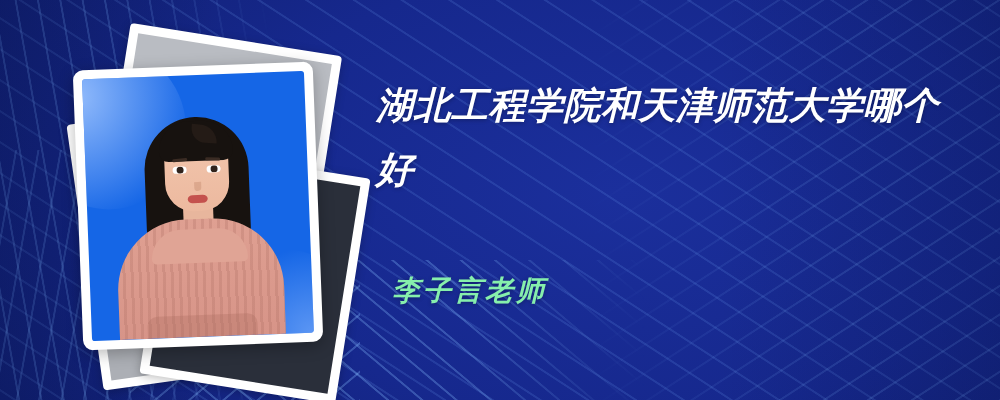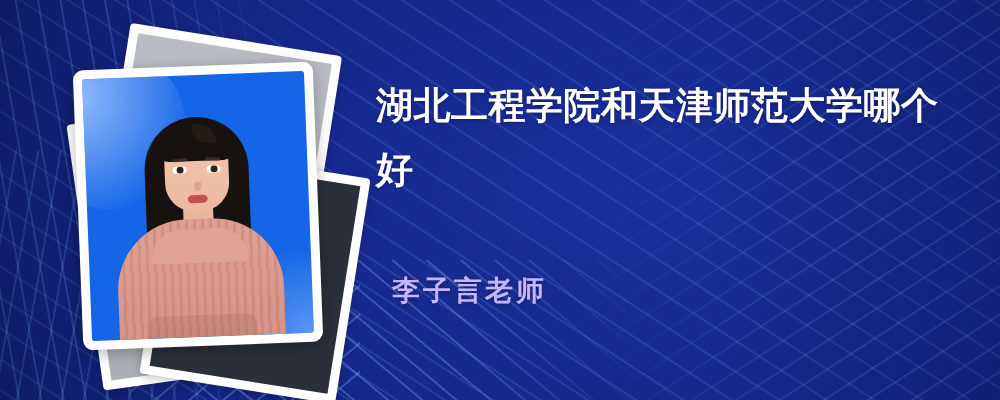--- a/index.html
+++ b/index.html
@@ -188,30 +188,30 @@
       rgba(255,255,255,0) 0px, rgba(255,255,255,0) 5px,
       rgba(168,106,94,.30) 5px, rgba(168,106,94,.30) 8px);
     opacity:.85;
   }
   .waist{
     position:absolute;left:50%;bottom:0;width:110px;height:22px;margin-left:-55px;
     background:rgba(168,106,94,.30);border-radius:10px 10px 0 0;
   }
 
   
-  .text-block{position:absolute;left:374px;top:0;width:600px;height:292px;}
+  .text-block{position:absolute;left:374px;top:0;width:600px;height:292px;font-style:italic;}
   .headline{
     position:absolute;left:2px;top:74px;width:580px;
     color:#ffffff;font-size:37px;font-weight:700;line-height:64px;
     letter-spacing:.5px;
     text-shadow:0 1px 4px rgba(0,0,0,.30);
   }
   .author{
     position:absolute;left:18px;top:272px;
-    color:#c4b5fd;font-size:28px;font-weight:700;letter-spacing:3px;
+    color:#86efac;font-size:28px;font-weight:700;letter-spacing:3px;
     text-shadow:0 1px 4px rgba(0,0,0,.30);
   }
   .byline{
     position:absolute;left:2px;top:320px;
     color:rgba(235,243,255,.88);font-size:21px;font-weight:400;letter-spacing:1px;
   }
 </style>
 </head>
 <body>
 

